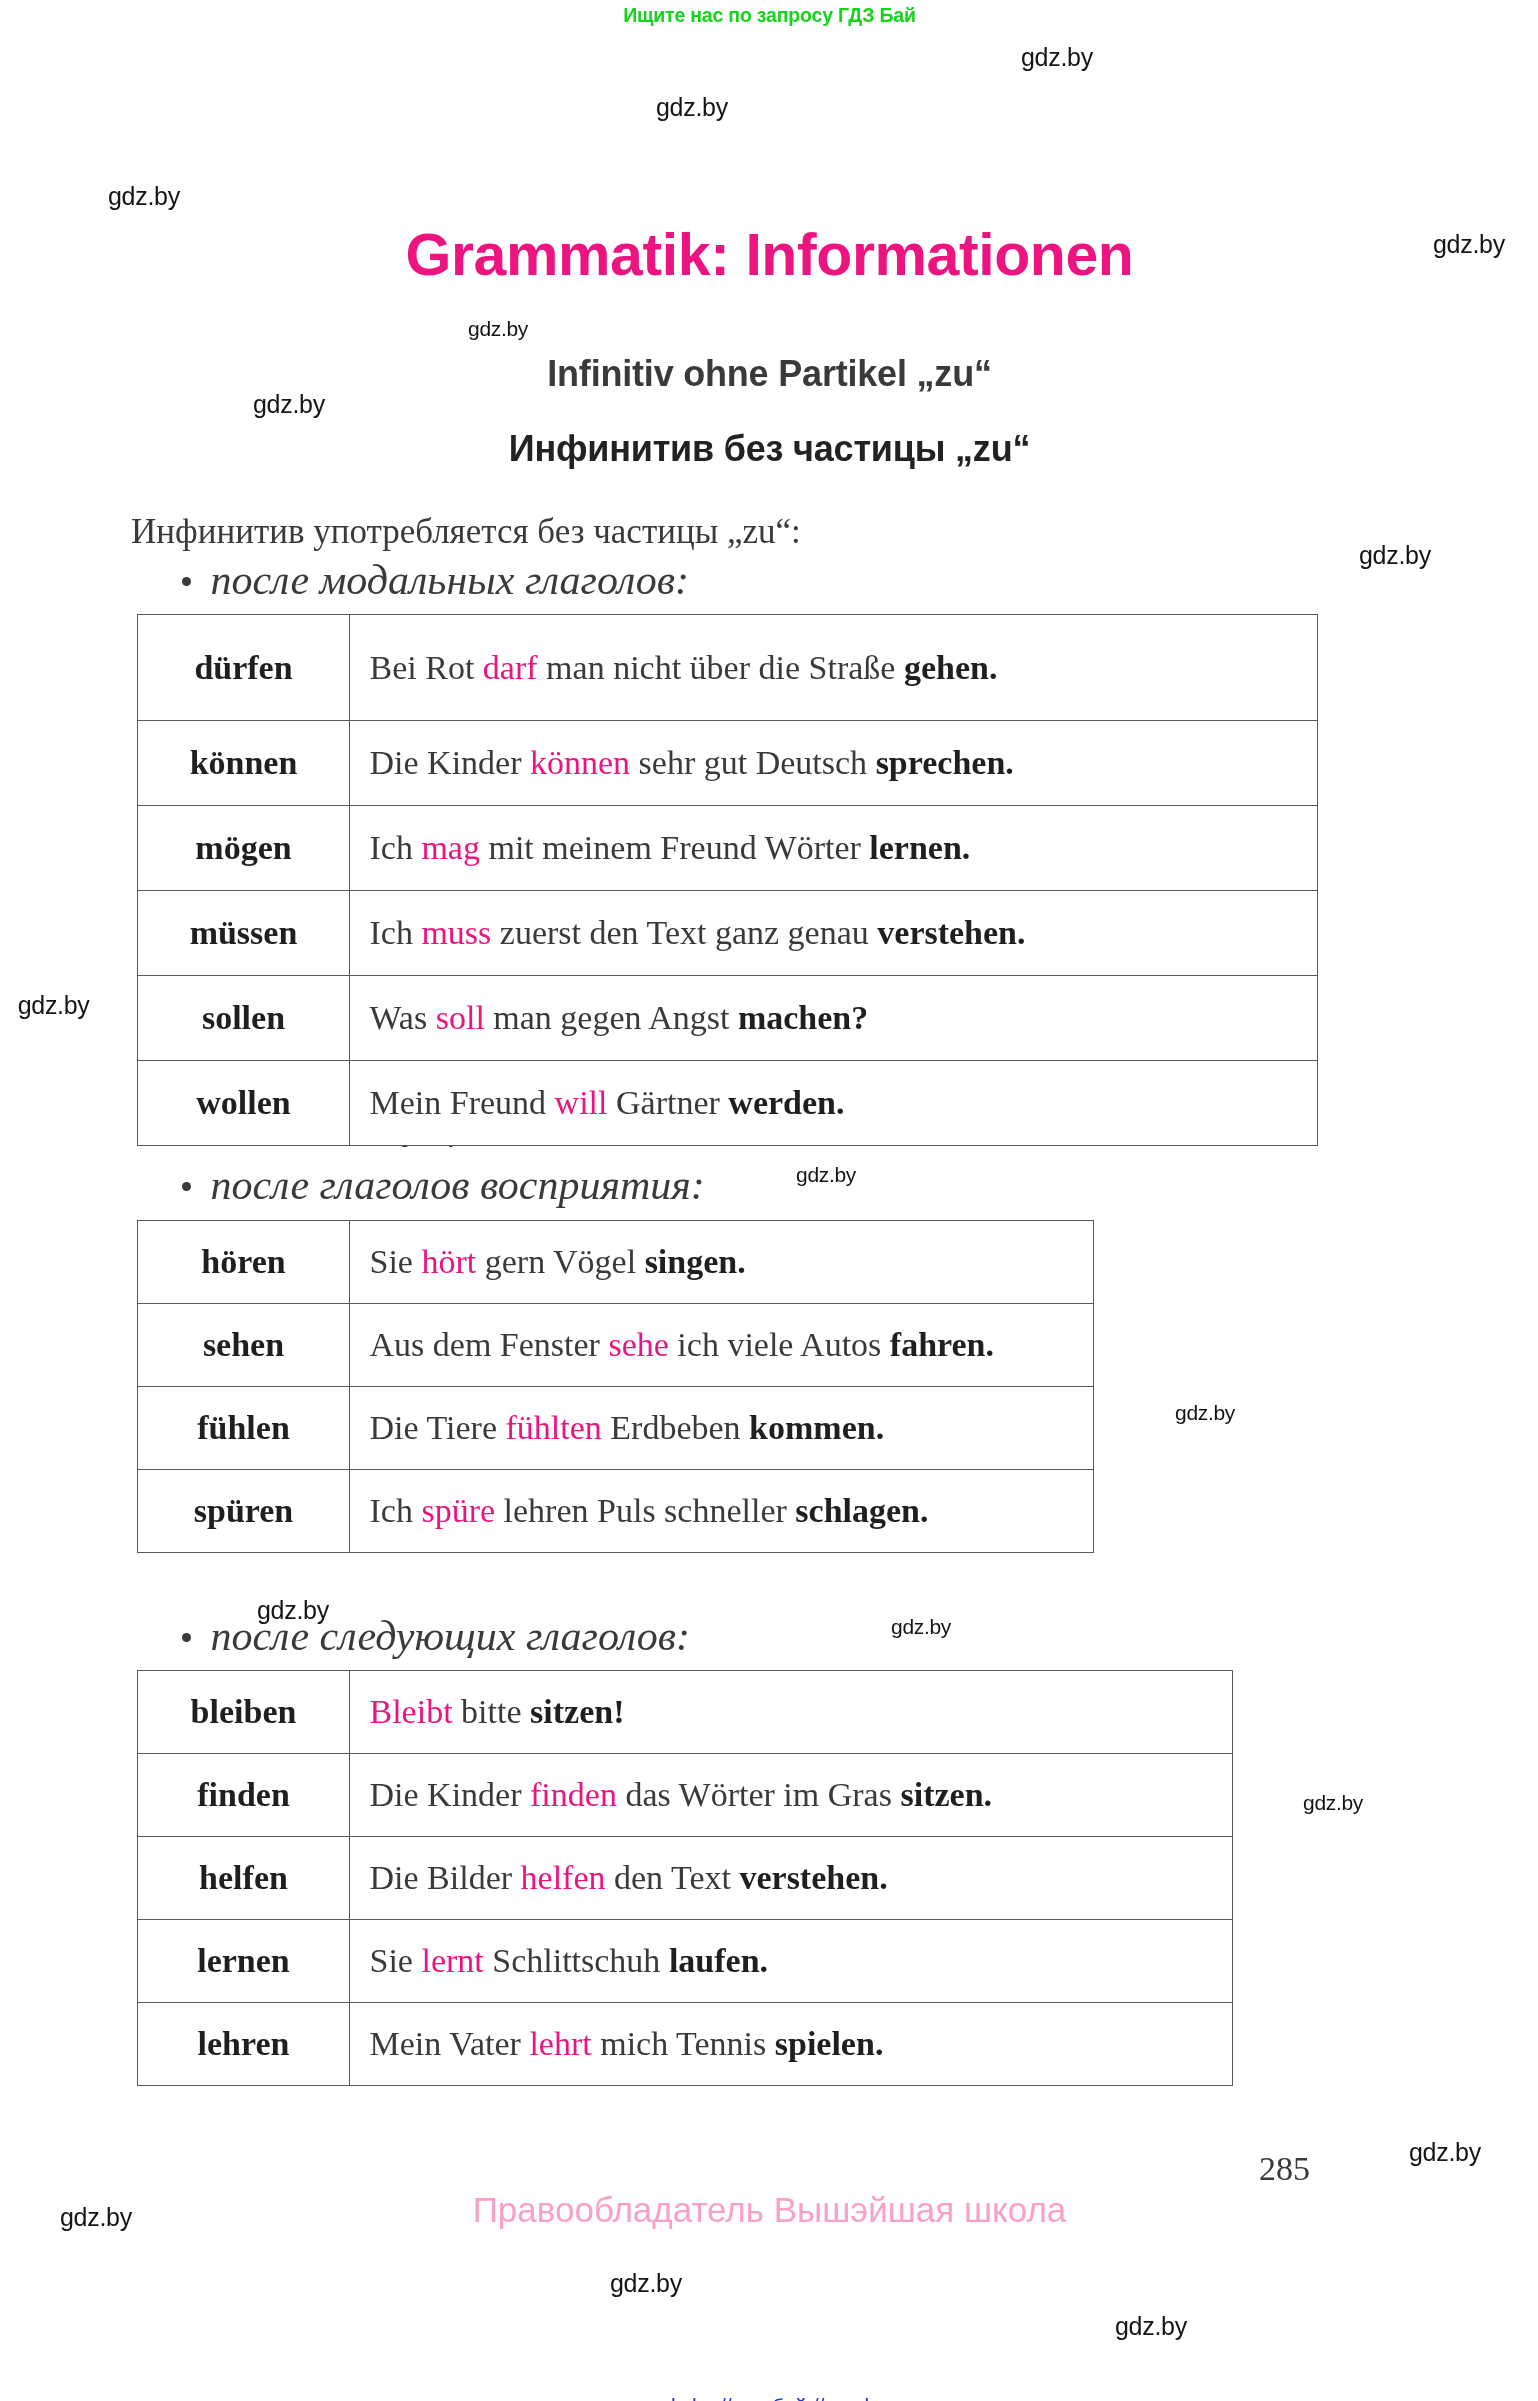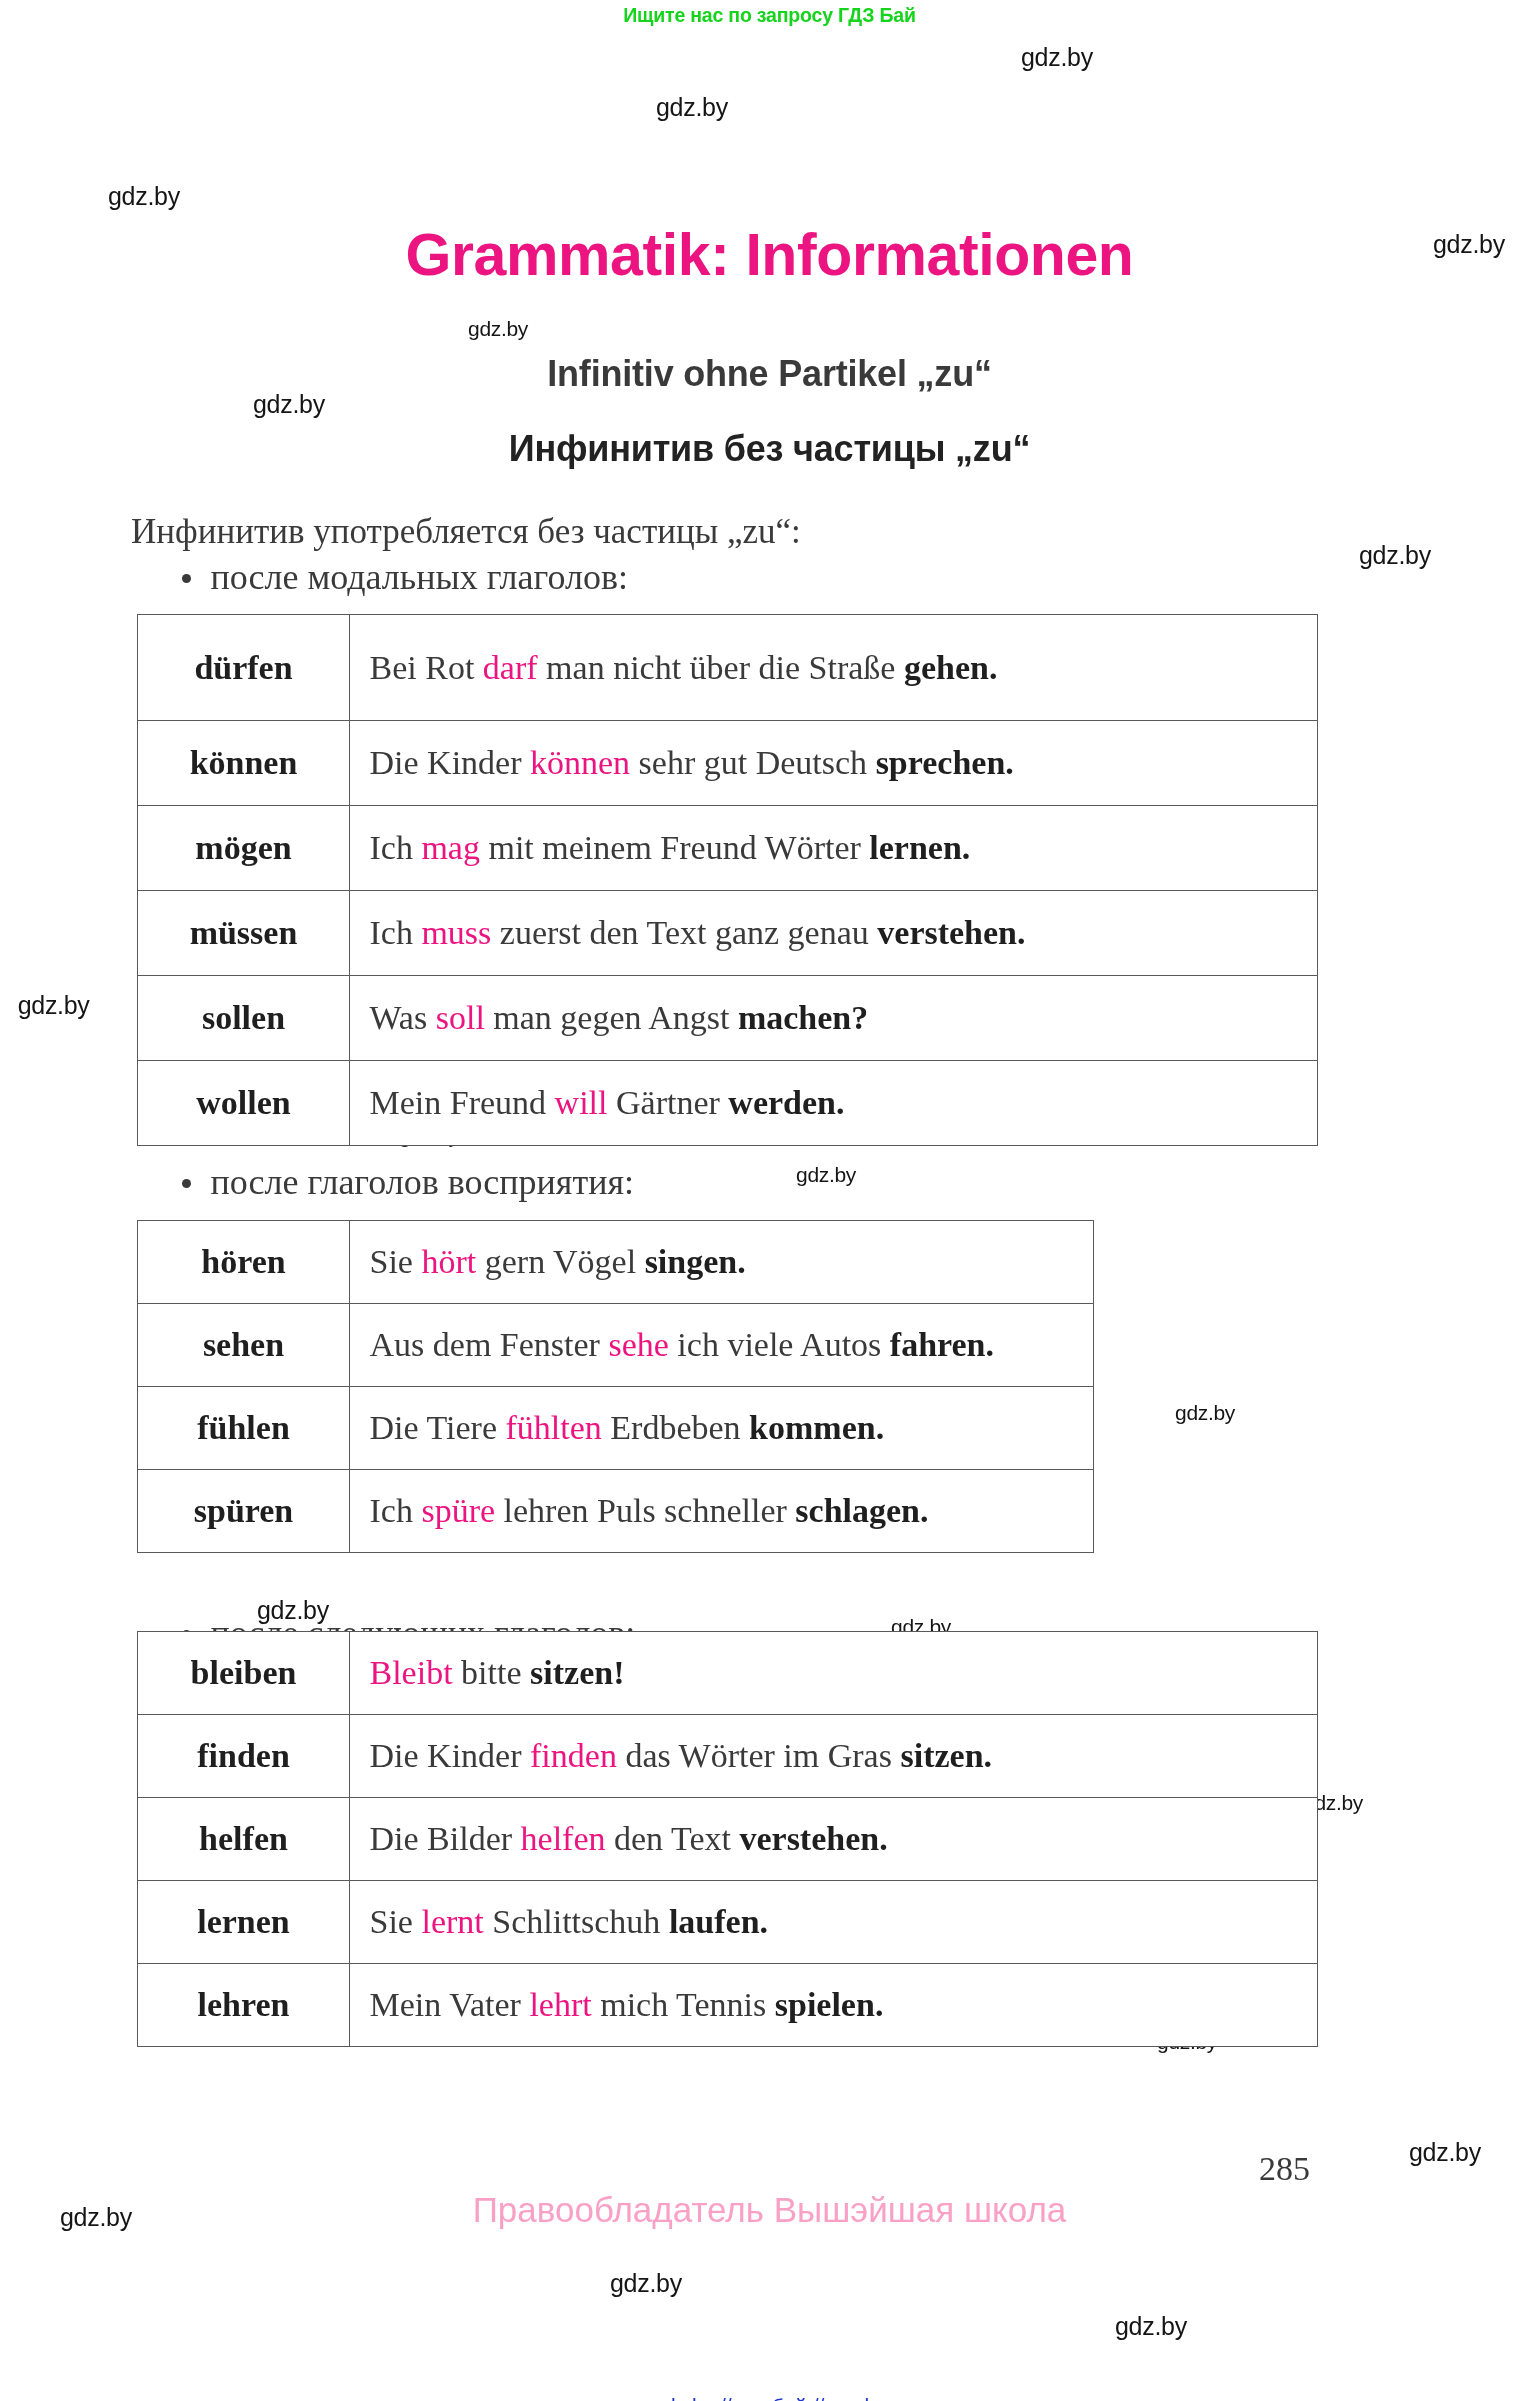--- a/index.html
+++ b/index.html
@@ -98,23 +98,24 @@
     position: absolute;
     left: 131px;
     top: 512px;
     font-size: 35px;
     color: #3a3a3a;
     white-space: nowrap;
     text-align: right;
   }
   .bullet-line {
     position: absolute;
-    font-size: 36px;
-    color: #3a3a3a;
-    white-space: nowrap;
+    font-size: 42px;
+    color: #3a3a3a;
+    white-space: nowrap;
+    font-style: italic;
   }
   .bullet-line .dot {
     display: inline-block;
     width: 8.9px;
     height: 8.9px;
     border-radius: 50%;
     background: #3a3a3a;
     vertical-align: middle;
     margin-right: 19.5px;
     margin-bottom: 5.3px;
@@ -243,21 +244,21 @@
             <td class="verb">fühlen</td>
             <td class="sent"><span>Die Tiere </span><span class="hl">fühlten</span><span> Erdbeben </span><span class="bd">kommen</span><span class="bd">.</span></td>
           </tr>
           <tr style="height: 83px;">
             <td class="verb">spüren</td>
             <td class="sent"><span>Ich </span><span class="hl">spüre</span><span> lehren Puls schneller </span><span class="bd">schlagen</span><span class="bd">.</span></td>
           </tr>
         </tbody>
       </table>
       <div class="bullet-line" style="left: 182px; top: 1612px;"><span class="dot"></span><span>после следующих глаголов:</span></div>
-      <table class="vtable" style="left: 137px; top: 1631px; width: 1181px;">
+      <table class="vtable" style="left: 137px; top: 1670px; width: 1096px;">
         <tbody>
           <tr style="height: 83px;">
             <td class="verb">bleiben</td>
             <td class="sent"><span class="hl">Bleibt</span><span> bitte </span><span class="bd">sitzen</span><span class="bd">!</span></td>
           </tr>
           <tr style="height: 83px;">
             <td class="verb">finden</td>
             <td class="sent"><span>Die Kinder </span><span class="hl">finden</span><span> das Wörter im Gras </span><span class="bd">sitzen</span><span class="bd">.</span></td>
           </tr>
           <tr style="height: 83px;">

